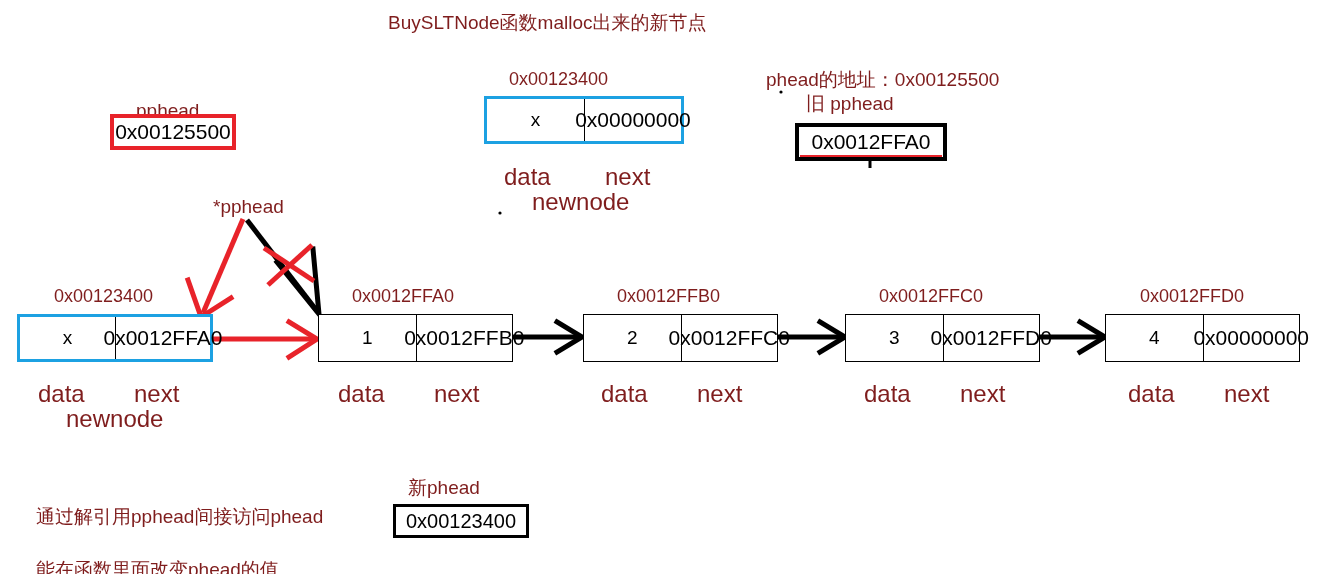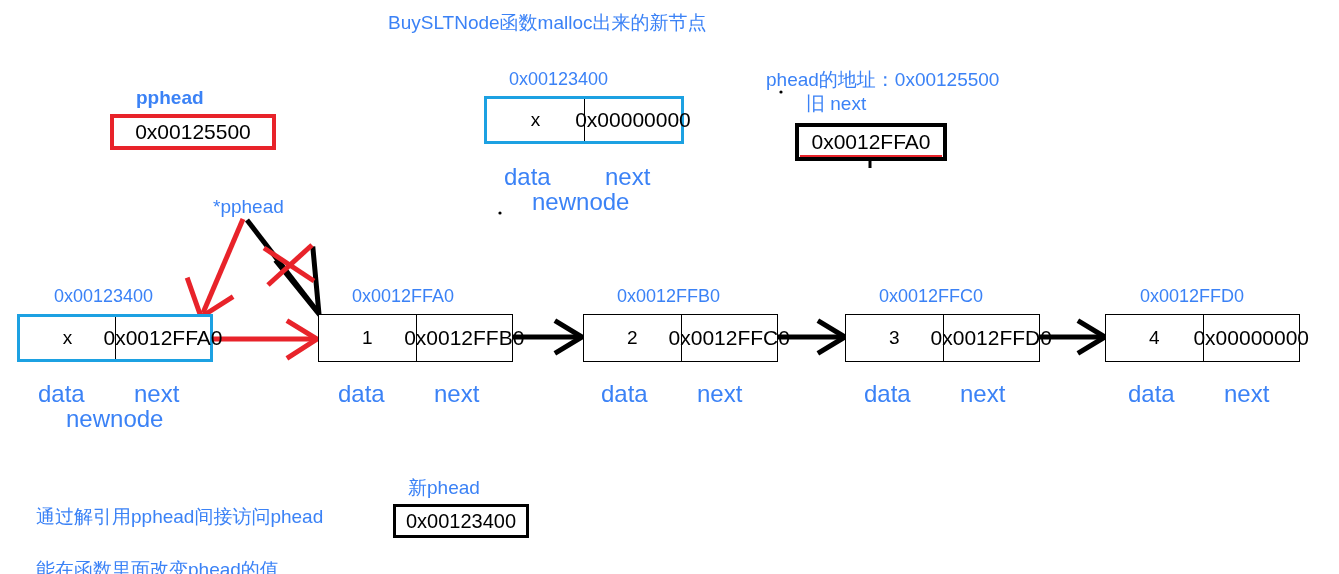--- a/index.html
+++ b/index.html
@@ -15,21 +15,21 @@
     position: relative;
     width: 1339px;
     height: 574px;
     overflow: hidden;
     background: #ffffff;
   }
   .txt {
     position: absolute;
     white-space: nowrap;
     line-height: 1.15;
-    color: #3b82f6;
+    color: #7f1d1d;
   }
 
   
   .title          { font-size: 19px; }
   .note           { font-size: 19px; }
   .small-label    { font-size: 19px; }
   .addr-label     { font-size: 18px; }
   .field-label    { font-size: 24px; }
 
   
@@ -128,36 +128,36 @@
     <g>
       <line x1="870" y1="160" x2="870" y2="168" stroke="#000" stroke-width="3"></line>
     </g>
 
     <circle cx="500" cy="213" r="1.6" fill="#000"></circle>
     <circle cx="781" cy="92" r="1.6" fill="#000"></circle>
   </svg>
 
   <div class="txt title" style="left:388px; top:12px;">BuySLTNode函数malloc出来的新节点</div>
 
-  <div class="txt small-label" style="left:136px; top:87px;font-weight:bold;">pphead</div>
-  <div class="valbox red" style="left:110px; top:114px; width:166px; height:36px;">
+  <div class="txt small-label" style="left:136px; top:100px;">pphead</div>
+  <div class="valbox red" style="left:110px; top:114px; width:126px; height:36px;">
     <span>0x00125500</span>
   </div>
 
   <div class="txt addr-label" style="left:509px; top:69px;">0x00123400</div>
   <div class="node blue" style="left:484px; top:96px; width:200px; height:48px;">
     <div class="cell data" style="width:50%;">x</div>
     <div class="cell next" style="width:50%;">0x00000000</div>
   </div>
   <div class="txt field-label" style="left:504px; top:163px;">data</div>
   <div class="txt field-label" style="left:605px; top:163px;">next</div>
   <div class="txt field-label" style="left:532px; top:188px;">newnode</div>
 
   <div class="txt note" style="left:766px; top:69px;">phead的地址：0x00125500</div>
-  <div class="txt small-label" style="left:806px; top:93px;">旧 next</div>
+  <div class="txt small-label" style="left:806px; top:93px;">旧 pphead</div>
   <div class="valbox black" style="left:795px; top:123px; width:152px; height:38px;">
     <span>0x0012FFA0</span>
   </div>
   <div class="redline" style="left:800px; top:155px; width:142px;"></div>
 
   <div class="txt small-label" style="left:213px; top:196px;">*pphead</div>
 
   <div class="txt addr-label" style="left:54px; top:286px;">0x00123400</div>
   <div class="node blue" style="left:17px; top:314px; width:196px; height:48px;">
     <div class="cell data" style="width:50%;">x</div>

